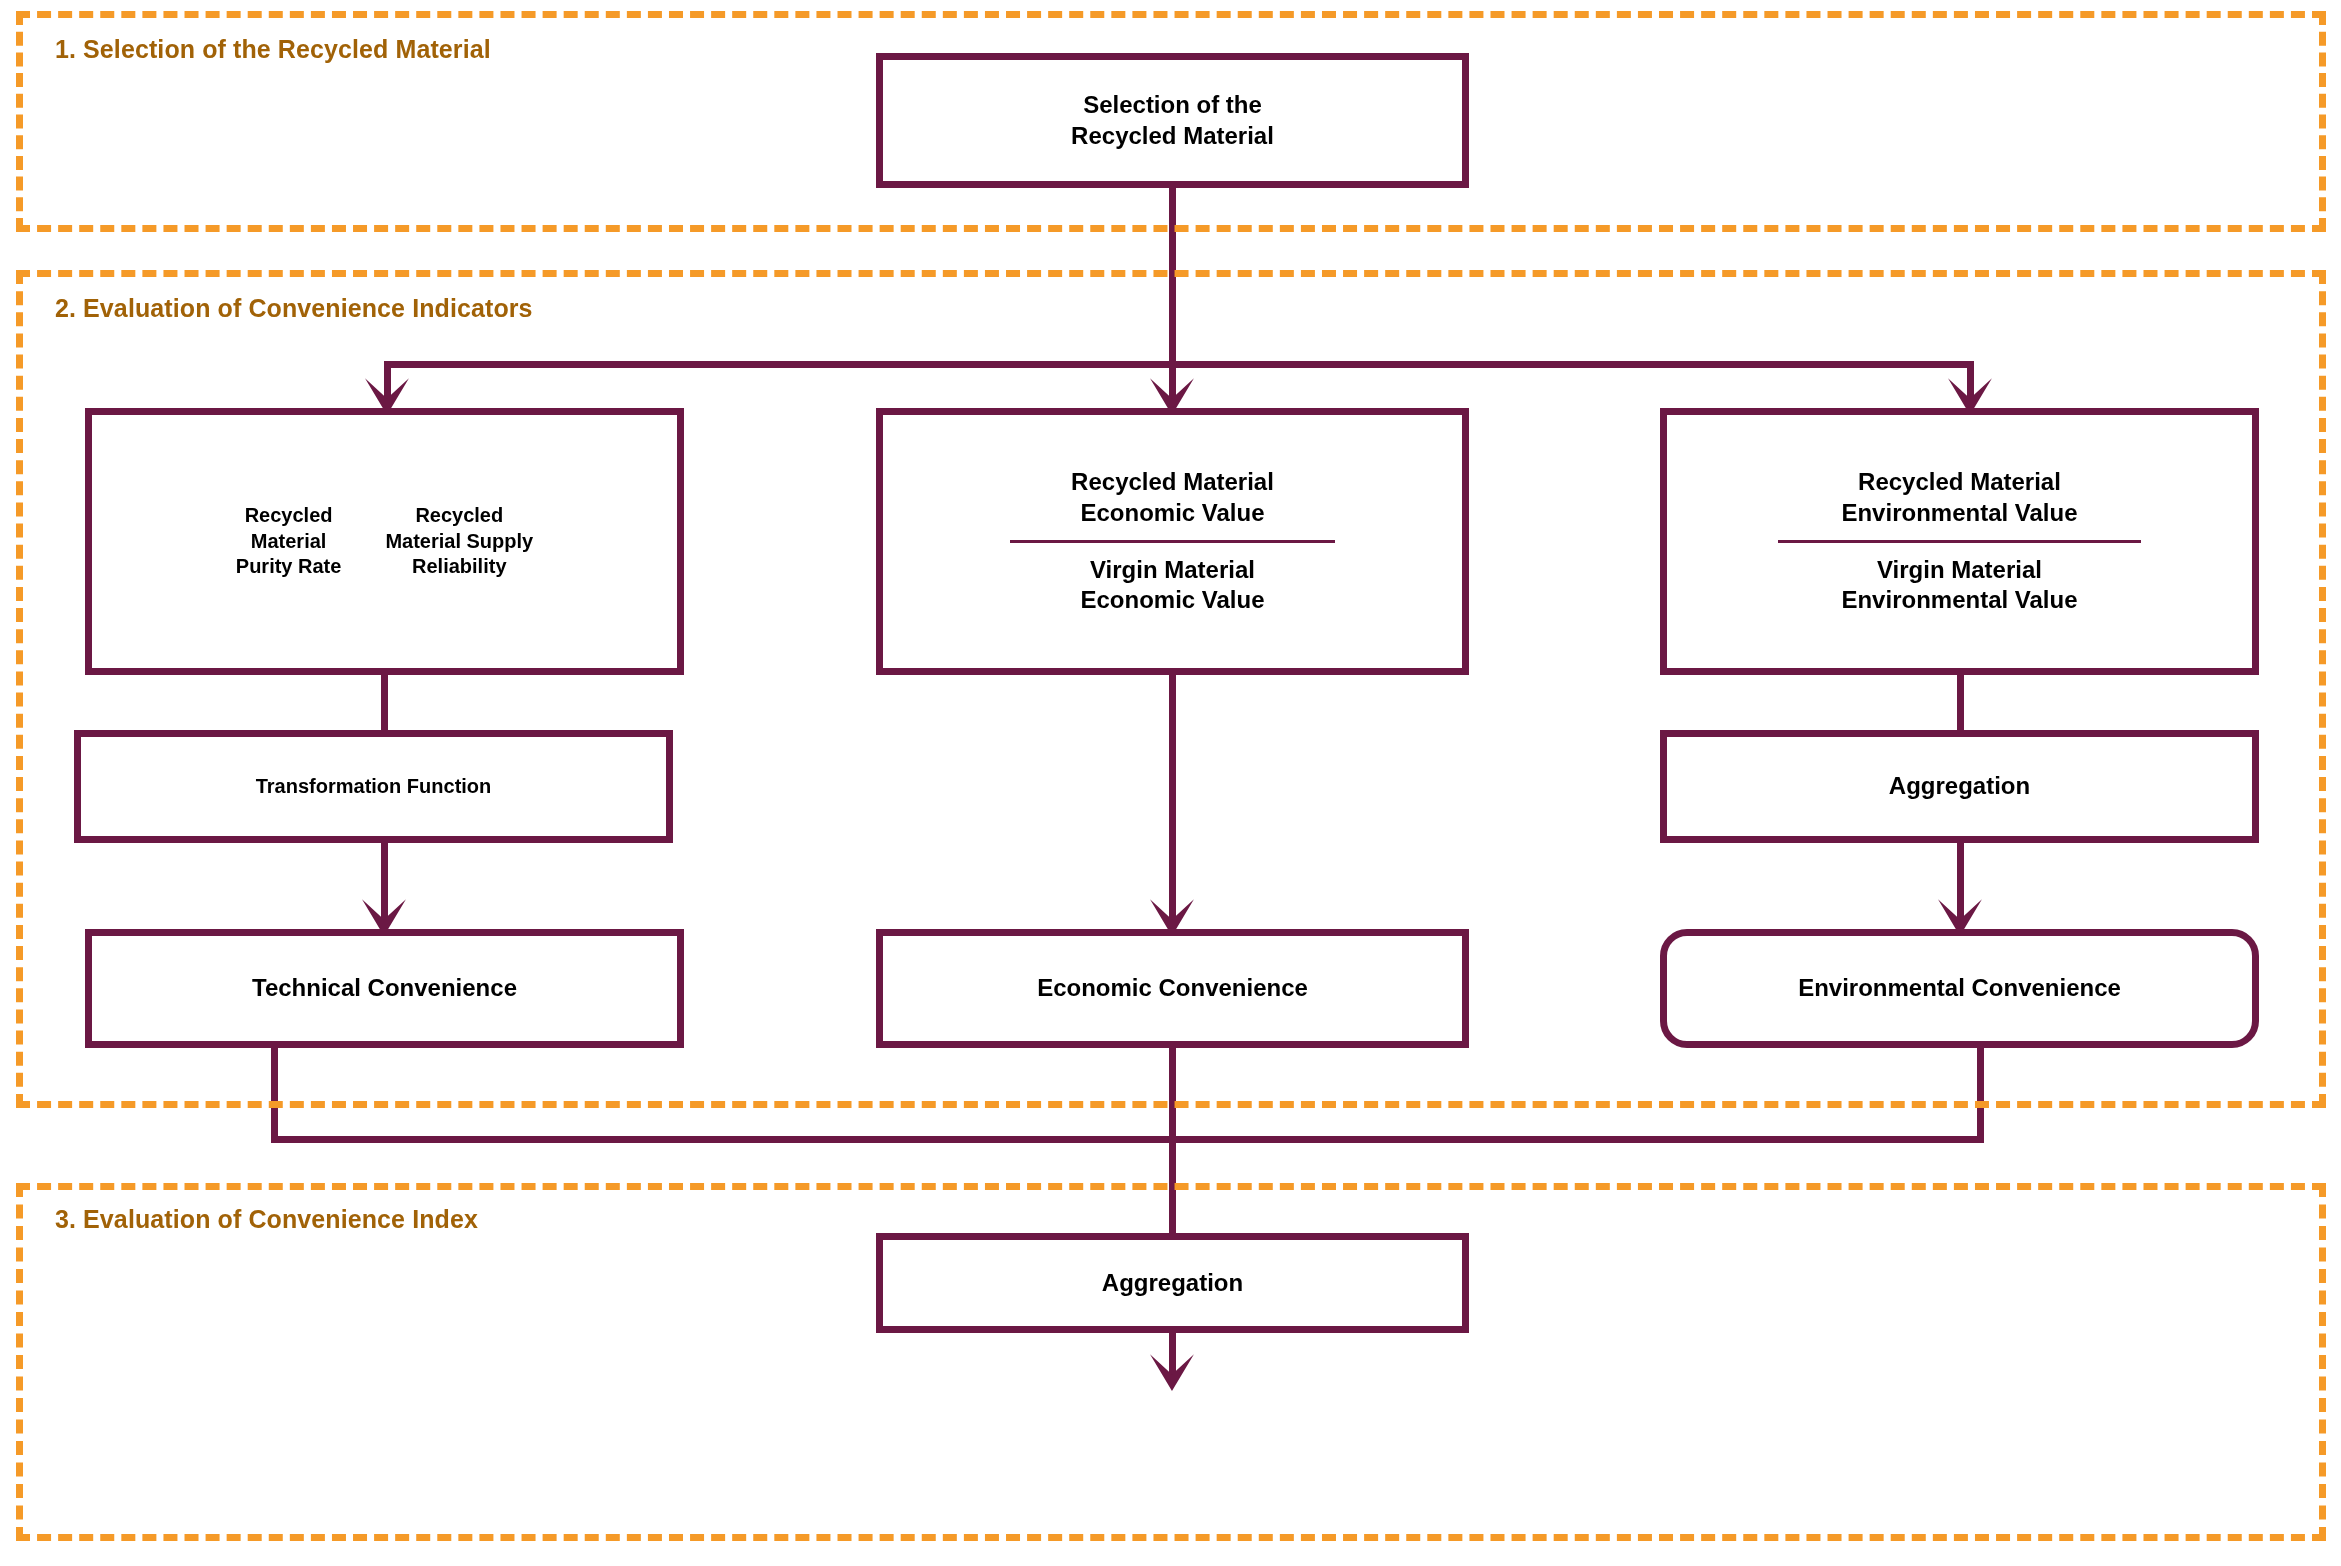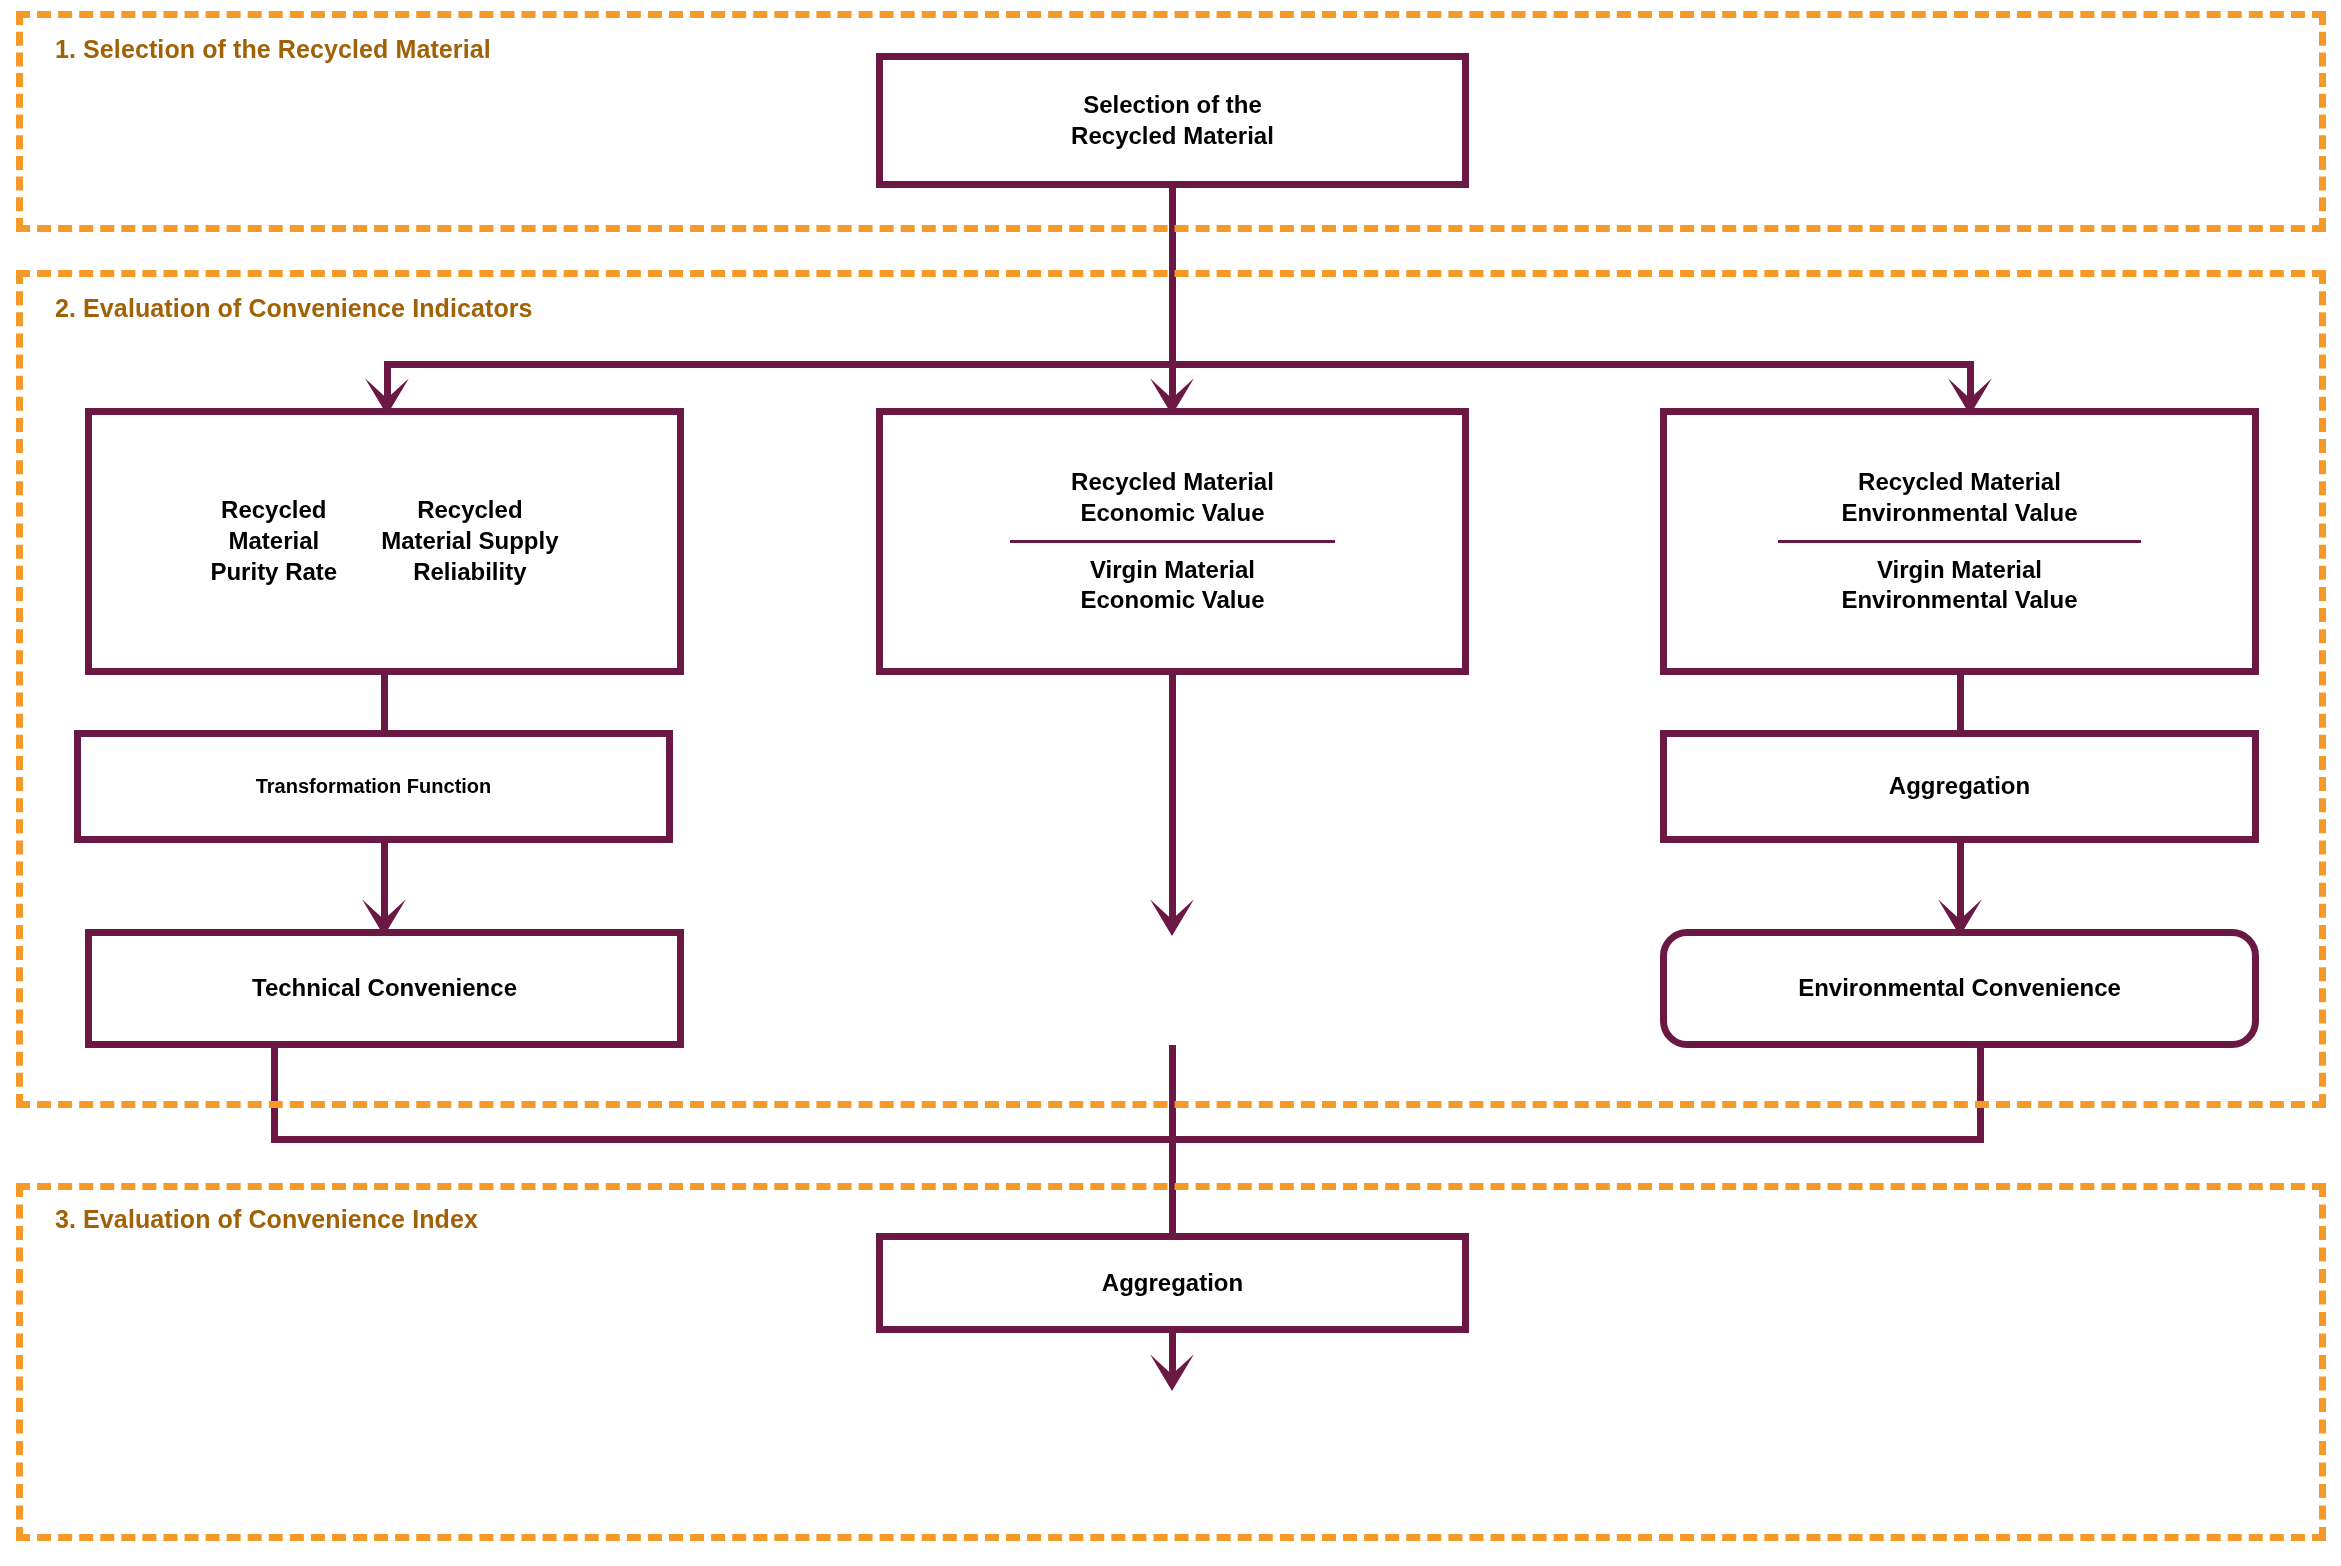--- a/index.html
+++ b/index.html
@@ -33,21 +33,21 @@
   .twocol{display:flex;width:100%;justify-content:center;align-items:center;gap:44px;}
   .twocol .col{flex:0 0 auto;text-align:center;white-space:pre-line;}
 
   
   .frac{display:flex;flex-direction:column;align-items:center;width:100%;}
   .frac .num,.frac .den{white-space:pre-line;text-align:center;}
   .frac .bar{height:3.8px;background:#6B1844;margin:11.3px 0;}
 
   
   #box-top      {left:876px;top:53px;  width:593px;height:135px;font-size:24px;}
-  #box-tech-ind {left:85px; top:408px; width:599px;height:141px;font-size:24px;}
+  #box-tech-ind {left:85px; top:408px; width:599px;height:141px;font-size:20px;}
   #box-econ-ind {left:876px;top:408px; width:593px;height:141px;font-size:24px;}
   #box-env-ind  {left:1660px;top:408px; width:599px;height:141px;font-size:24px;}
   
   #box-tech-ind,#box-econ-ind,#box-env-ind{height:267px;}
 
   #box-transform{left:74px; top:730px;width:599px;height:113px;font-size:20px;}
   #box-agg2     {left:1660px;top:730px;width:599px;height:113px;font-size:24px;}
 
   #box-tech-conv{left:85px; top:929px;width:599px;height:119px;font-size:24px;}
   #box-econ-conv{left:876px;top:929px;width:593px;height:119px;font-size:24px;}
@@ -163,20 +163,23 @@
     <span class="lbl">Transformation Function</span>
   </div>
 
   <div class="box" id="box-agg2">
     <span class="lbl">Aggregation</span>
   </div>
 
   <div class="box" id="box-tech-conv">
     <span class="lbl">Technical Convenience</span>
   </div>
+  <div class="box" id="box-econ-conv">
+    <span class="lbl">Economic Convenience</span>
+  </div>
   <div class="box" id="box-env-conv">
     <span class="lbl">Environmental Convenience</span>
   </div>
 
   <div class="box" id="box-agg3">
     <span class="lbl">Aggregation</span>
   </div>
 
 
 </div>

